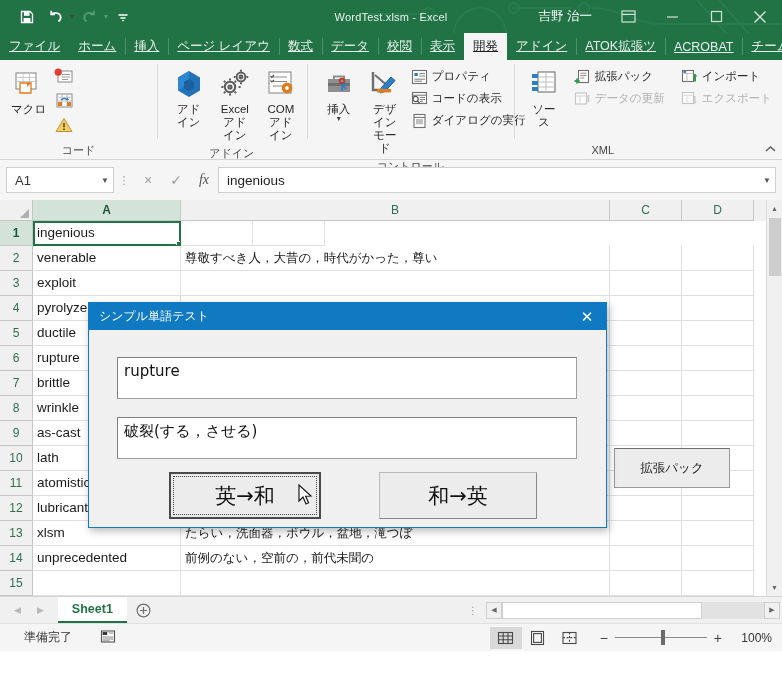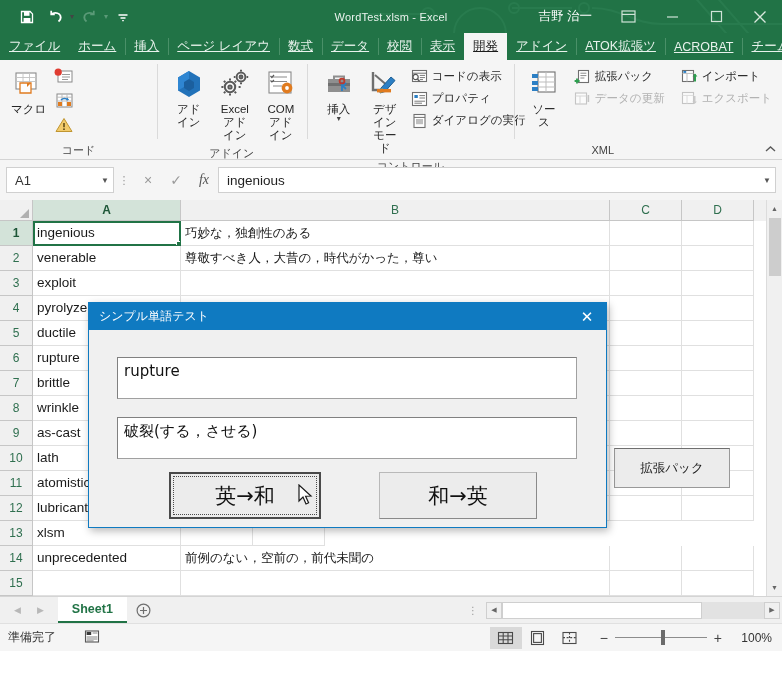--- a/index.html
+++ b/index.html
@@ -180,21 +180,21 @@
   .hs-btn { width:16px; height:17px; background:#f0f0f0; border:1px solid #cfcfcf;
     display:flex; align-items:center; justify-content:center; color:#666; font-size:7px; }
   .hs-track { flex:1; height:17px; background:#e2e2e2; }
   .hs-thumb { width:200px; height:17px; background:#fff; border:1px solid #cfcfcf; }
 
   
   .statusbar {
     height:28px; background:#f5f5f5; border-top:1px solid #e0e0e0;
     display:flex; align-items:center; font-size:12px; color:#333;
   }
-  .sb-left { display:flex; align-items:center; gap:28px; padding-left:8px; }
+  .sb-left { display:flex; align-items:center; gap:28px; padding-left:24px; }
   .sb-right { margin-left:auto; display:flex; align-items:center; padding-right:10px; gap:0; }
   .viewbtn { width:32px; height:22px; display:flex; align-items:center; justify-content:center; color:#555; }
   .viewbtn.active { background:#d9d9d9; }
   .zoomslider { display:flex; align-items:center; gap:7px; padding:0 8px 0 14px; }
   .zs-line { width:92px; height:1px; background:#8c8c8c; position:relative; }
   .zs-thumb { position:absolute; left:46px; top:-7px; width:4px; height:15px; background:#6b6b6b; }
   .zs-sign { font-size:14px; color:#444; line-height:1; }
   .zoompct { font-size:12px; color:#333; width:42px; text-align:right; }
 
   
@@ -438,35 +438,35 @@
             <path d="M12 25l1.8-5 3.5 3z" fill="#e6b422"></path>
             <rect x="9" y="21" width="14" height="3.4" fill="#e07b1f"></rect>
           </svg>
         </div>
         <div class="lb" style="white-space:pre-line">デザイン
 モード</div>
       </div>
       <div class="smallcol">
         <div class="smallbtn">
           <svg width="17" height="16" viewBox="0 0 17 16">
+            <rect x="1.5" y="1.5" width="14" height="13" fill="#fff" stroke="#6f6f6f" stroke-width="1.1"></rect>
+            <rect x="3.4" y="4" width="3.4" height="3" fill="#2c7fc4"></rect>
+            <path d="M8.4 4.6h5.6M8.4 7h5.6M3.4 10.2h10.6M3.4 12.2h7.6" stroke="#7a7a7a" stroke-width="1"></path>
+          </svg>
+          <span>プロパティ</span>
+        </div>
+        <div class="smallbtn">
+          <svg width="17" height="16" viewBox="0 0 17 16">
             <rect x="1.5" y="1.5" width="14" height="11" fill="#fff" stroke="#6f6f6f" stroke-width="1.1"></rect>
             <path d="M1.5 4.2h14" stroke="#6f6f6f" stroke-width="1"></path>
             <path d="M8.8 6.4h5.2M8.8 8.6h5.2M8.8 10.6h3.2" stroke="#7a7a7a" stroke-width="1"></path>
             <circle cx="4.6" cy="8" r="2.6" fill="none" stroke="#555" stroke-width="1.2"></circle>
             <path d="M6.6 10.2l2 2.2" stroke="#555" stroke-width="1.4"></path>
           </svg>
           <span>コードの表示</span>
-        </div>
-        <div class="smallbtn">
-          <svg width="17" height="16" viewBox="0 0 17 16">
-            <rect x="1.5" y="1.5" width="14" height="13" fill="#fff" stroke="#6f6f6f" stroke-width="1.1"></rect>
-            <rect x="3.4" y="4" width="3.4" height="3" fill="#2c7fc4"></rect>
-            <path d="M8.4 4.6h5.6M8.4 7h5.6M3.4 10.2h10.6M3.4 12.2h7.6" stroke="#7a7a7a" stroke-width="1"></path>
-          </svg>
-          <span>プロパティ</span>
         </div>
         <div class="smallbtn">
           <svg width="17" height="16" viewBox="0 0 17 16">
             <rect x="3" y="1.5" width="11" height="13" fill="#fff" stroke="#6f6f6f" stroke-width="1.1"></rect>
             <path d="M3 4.4h11" stroke="#6f6f6f" stroke-width="1"></path>
             <rect x="5" y="6" width="7" height="5.2" fill="#bfbfbf"></rect>
           </svg>
           <span>ダイアログの実行</span>
         </div>
       </div>
@@ -561,21 +561,20 @@
       <div class="ch sel" style="width:148px">A</div>
       <div class="ch" style="width:429px">B</div>
       <div class="ch" style="width:72px">C</div>
       <div class="ch" style="width:72px">D</div>
     </div>
     <div class="rows">
 
       <div class="row">
         <div class="rh sel">1</div>
         <div class="cell selected" style="width:148px">ingenious</div>
-        <div class="cell jp" style="width:429px">巧妙な，独創性のある</div>
         <div class="cell" style="width:72px"></div>
         <div class="cell" style="width:72px"></div>
       </div>
 
       <div class="row">
         <div class="rh">2</div>
         <div class="cell" style="width:148px">venerable</div>
         <div class="cell jp" style="width:429px">尊敬すべき人，大昔の，時代がかった，尊い</div>
         <div class="cell" style="width:72px"></div>
         <div class="cell" style="width:72px"></div>
@@ -657,20 +656,21 @@
         <div class="rh">12</div>
         <div class="cell" style="width:148px">lubricant</div>
         <div class="cell jp" style="width:429px">潤滑油</div>
         <div class="cell" style="width:72px"></div>
         <div class="cell" style="width:72px"></div>
       </div>
 
       <div class="row">
         <div class="rh">13</div>
         <div class="cell" style="width:148px">xlsm</div>
+        <div class="cell jp" style="width:429px">たらい，洗面器，ボウル，盆地，滝つぼ</div>
         <div class="cell" style="width:72px"></div>
         <div class="cell" style="width:72px"></div>
       </div>
 
       <div class="row">
         <div class="rh">14</div>
         <div class="cell" style="width:148px">unprecedented</div>
         <div class="cell jp" style="width:429px">前例のない，空前の，前代未聞の</div>
         <div class="cell" style="width:72px"></div>
         <div class="cell" style="width:72px"></div>

